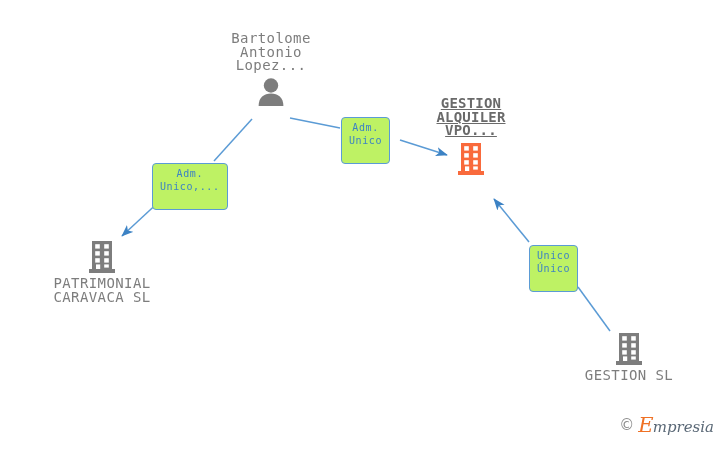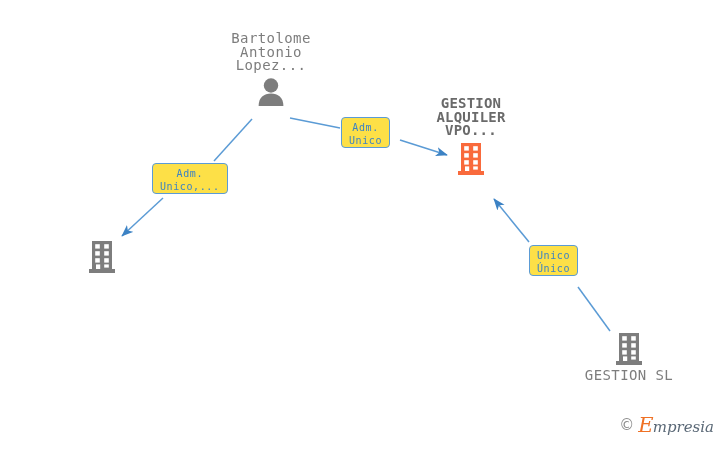--- a/index.html
+++ b/index.html
@@ -52,35 +52,36 @@
     margin-top: 3px;
   }
   .node-label.above {
     margin-top: 0;
     margin-bottom: 4px;
   }
   .node-label.strong {
     color: #6a6a6a;
     font-weight: bold;
     letter-spacing: 0.2px;
+    text-decoration: underline;
   }
   
   .edge-label {
     position: absolute;
     z-index: 4;
-    background: #fde047;
+    background: #bef264;
     border: 1.6px solid #5b9bd5;
     border-radius: 4px;
     color: #3c82c4;
     font-family: "DejaVu Sans Mono", monospace;
     font-size: 10px;
     line-height: 13px;
     letter-spacing: 0.6px;
     text-align: center;
-    padding: 3px 7px 0;
+    padding: 3px 7px 16px;
     white-space: pre-line;
     box-sizing: border-box;
   }
   
   #watermark {
     position: absolute;
     right: 14px;
     bottom: 14px;
     z-index: 6;
     display: flex;
@@ -178,20 +179,22 @@
         <rect x="8.2" y="4.2" width="4.6" height="4.4" fill="#ffffff"></rect>
         <rect x="17.2" y="4.2" width="4.6" height="4.4" fill="#ffffff"></rect>
         <rect x="8.2" y="11.2" width="4.6" height="4.4" fill="#ffffff"></rect>
         <rect x="17.2" y="11.2" width="4.6" height="4.4" fill="#ffffff"></rect>
         <rect x="8.2" y="18.2" width="4.6" height="4.4" fill="#ffffff"></rect>
         <rect x="17.2" y="18.2" width="4.6" height="4.4" fill="#ffffff"></rect>
         <rect x="9" y="24.4" width="4.2" height="4.6" fill="#ffffff"></rect>
         <rect x="17.2" y="24.4" width="4.6" height="3.2" fill="#ffffff"></rect>
       </svg>
     </span>
+    <span class="node-label">PATRIMONIAL
+CARAVACA SL</span>
   </div>
 
   <div class="node" style="left:629px; top:332px;">
     <span class="node-icon">
       <svg width="30" height="34" viewBox="0 0 30 34">
         <rect x="5" y="1" width="20" height="28" fill="#7d7d7d"></rect>
         <rect x="2" y="29" width="26" height="4" fill="#7d7d7d"></rect>
         <rect x="8.2" y="4.2" width="4.6" height="4.4" fill="#ffffff"></rect>
         <rect x="17.2" y="4.2" width="4.6" height="4.4" fill="#ffffff"></rect>
         <rect x="8.2" y="11.2" width="4.6" height="4.4" fill="#ffffff"></rect>

